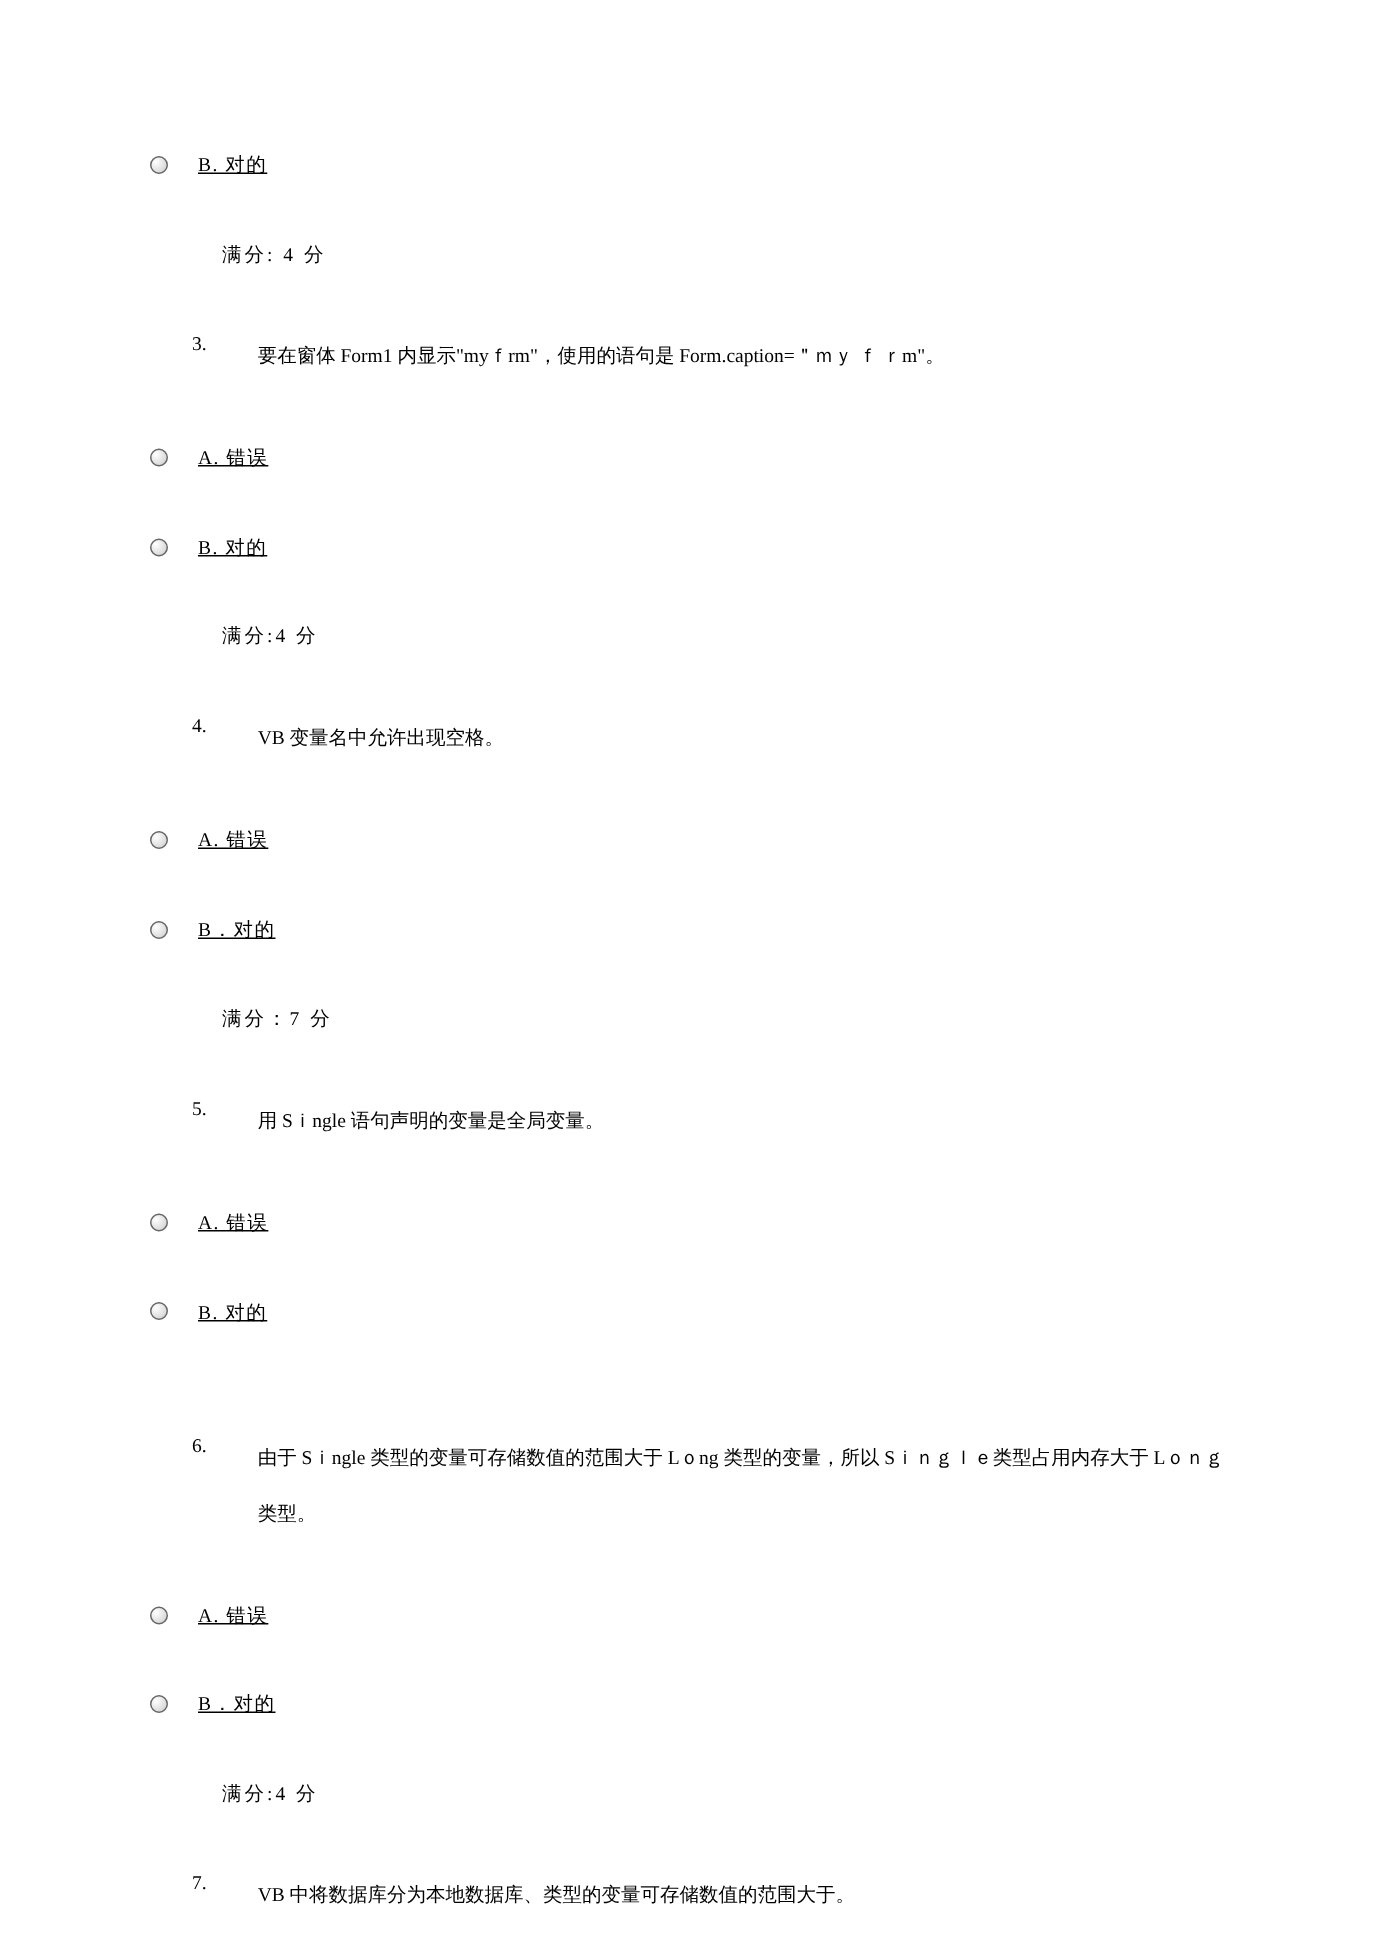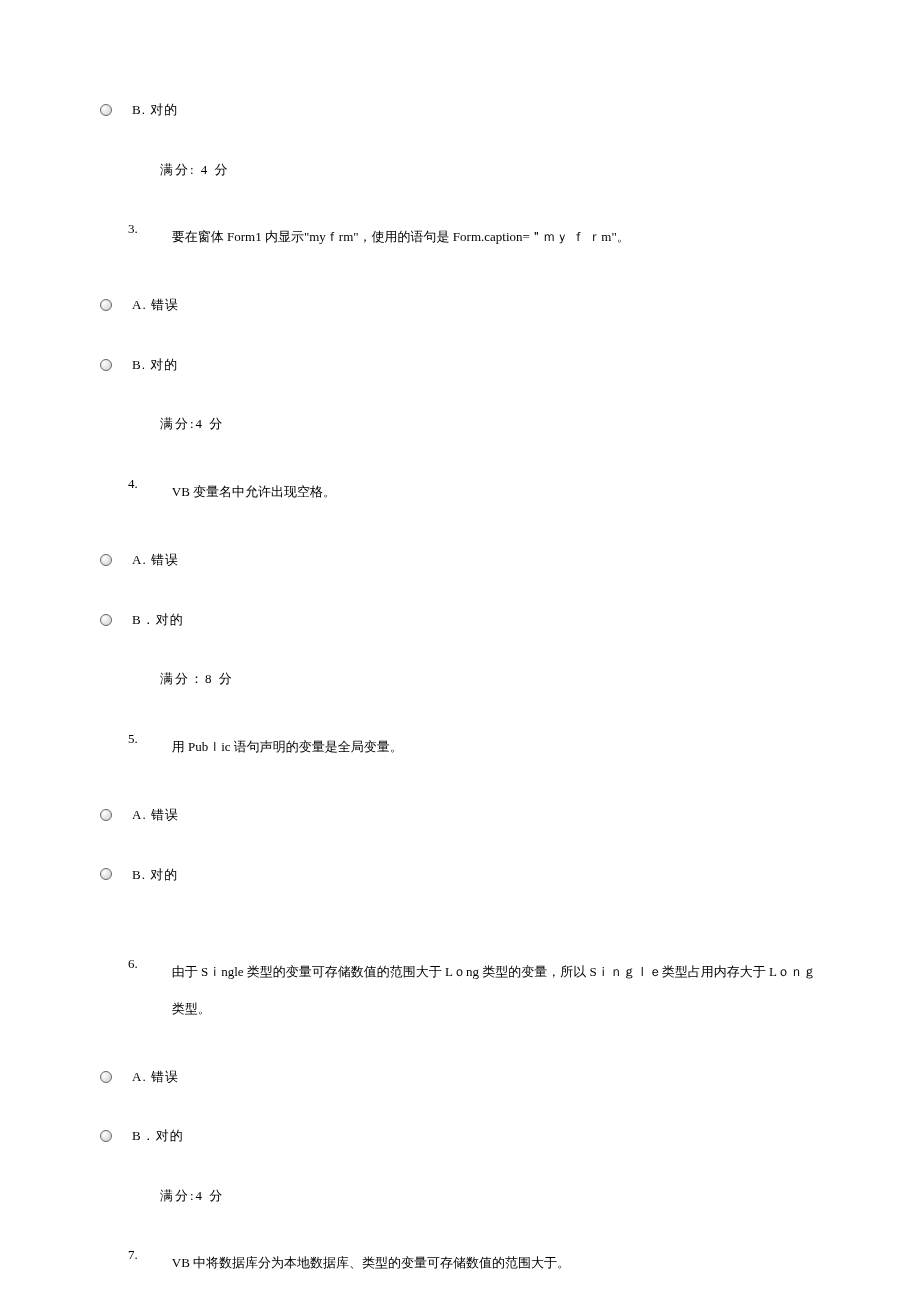--- a/index.html
+++ b/index.html
@@ -26,23 +26,24 @@
       width: 12px;
       height: 12px;
       border-radius: 50%;
       border: 1px solid #666;
       background: radial-gradient(circle at 30% 30%, #fff, #ccc);
       margin-right: 20px;
       flex-shrink: 0;
     }
     .option-label {
       letter-spacing: 1px;
+      text-decoration: underline;
     }
     .score-row {
-      margin-left: 60px;
+      margin-left: 48px;
       margin-bottom: 40px;
       letter-spacing: 2px;
     }
     .question-row {
       margin-left: 28px;
       margin-bottom: 40px;
       display: flex;
       align-items: flex-start;
     }
     .question-num {
@@ -89,25 +90,25 @@
 <div class="option-row">
   <span class="radio-circle"></span>
   <span class="option-label">A.  错误</span>
 </div>
 
 <div class="option-row">
   <span class="radio-circle"></span>
   <span class="option-label">B．对的</span>
 </div>
 
-<div class="score-row">满分：8      分</div>
+<div class="score-row">满分：7      分</div>
 
 <div class="question-row">
   <span class="question-num">5.</span>
-  <span class="question-text">用 Pubｌic 语句声明的变量是全局变量。</span>
+  <span class="question-text">用 Sｉngle 语句声明的变量是全局变量。</span>
 </div>
 
 <div class="option-row">
   <span class="radio-circle"></span>
   <span class="option-label">A.  错误</span>
 </div>
 
 <div class="option-row" style="margin-bottom:70px;">
   <span class="radio-circle"></span>
   <span class="option-label">B.   对的</span>

